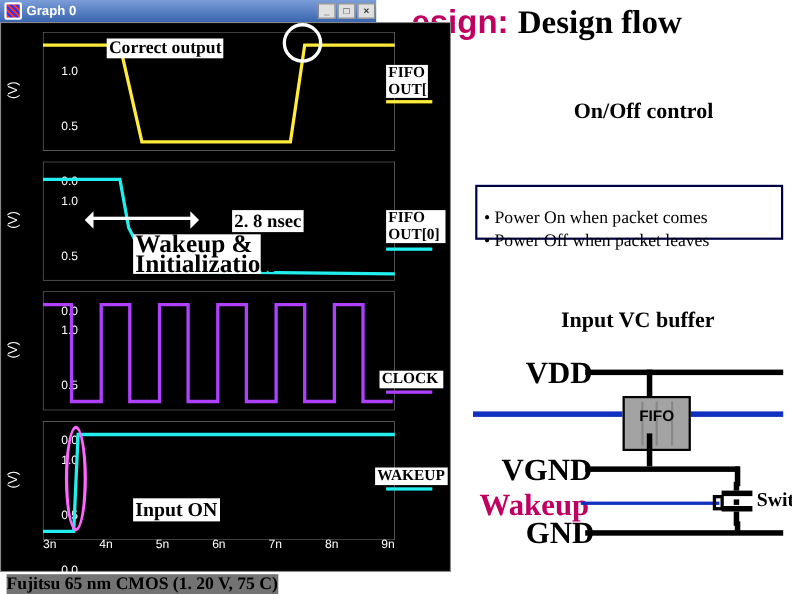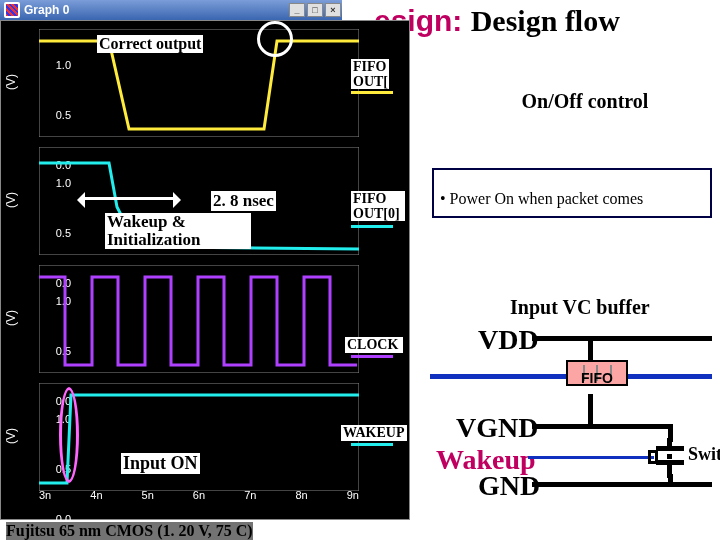--- a/index.html
+++ b/index.html
@@ -25,26 +25,26 @@
   .arrow-h::before,.arrow-h::after{content:"";position:absolute;top:-8px;border:8px solid transparent;}
   .arrow-h::before{left:-14px;border-right-color:#fff;}
   .arrow-h::after{right:-14px;border-left-color:#fff;}
   .oval-mark{position:absolute; border:3px solid #ff66ff; border-radius:50%;}
   .caption{position:absolute; left:6px; bottom:0; color:#000; background:#737373; font-family:'Comic Sans MS',cursive; font-weight:bold; font-size:16px;}
   .hdr{position:absolute; top:4px; left:374px; font-size:30px; font-weight:bold;}
   .hdr .e1{color:#c00060;}
   .hdr .e2{color:#000; font-family:'Comic Sans MS',cursive;}
   .onoff-h{position:absolute; top:90px; left:470px; width:230px; text-align:center; font-family:Liberation Serif, serif; font-weight:bold; font-size:20px;}
   .onoff-box{position:absolute; top:168px; left:432px; width:280px; height:50px; border:2px solid #004; font-family:'Comic Sans MS',cursive; font-size:16px; padding:18px 6px; line-height:21px;}
-  .inputvc{position:absolute; top:280px; left:510px; font-family:'Comic Sans MS',cursive; font-weight:bold; font-size:20px;margin-top:16px;}
+  .inputvc{position:absolute; top:280px; left:510px; font-family:'Comic Sans MS',cursive; font-weight:bold; font-size:20px;}
   .diagram{position:absolute; top:316px; left:420px; width:296px; height:200px;}
   .dlabel{position:absolute; font-family:'Comic Sans MS',cursive; font-weight:bold; font-size:28px;}
   .dwire{position:absolute; background:#000; height:5px;}
   .dwire-blue{position:absolute; background:#1030c0; height:5px;}
-  .fifo-box{position:absolute; width:62px; height:26px; background:#fca5a5; border:2px solid #000;}
+  .fifo-box{position:absolute; width:62px; height:50px; background:#a3a3a3; border:2px solid #000;}
   .fifo-cols{position:absolute; inset:3px; display:flex;}
   .fifo-cols div{flex:1; border-left:2px solid #888;}
   .fifo-cols div:first-child{border-left:none;}
   .fifo-text{position:absolute; width:100%; text-align:center; font-size:14px; font-weight:bold; top:8px;}
   .pswitch{position:absolute; width:28px; height:40px;}
   .pswitch .bar{position:absolute; background:#000;}
 </style>
 </head>
 <body>
 
@@ -85,21 +85,21 @@
     <span class="ytick" style="top:-6px">1.0</span>
     <span class="ytick" style="top:44px">0.5</span>
     <span class="ytick" style="top:94px">0.0</span>
     <svg class="trace" viewBox="0 0 320 108" preserveAspectRatio="none">
       <rect x="0" y="0" width="320" height="108" fill="none" stroke="#888" stroke-width="1"></rect>
       <polyline points="0,16 70,16 78,60 96,95 130,100 320,102" fill="none" stroke="#2ee" stroke-width="3"></polyline>
     </svg>
     <div class="arrow-h" style="top:50px;left:44px;width:92px"></div>
   </div>
   <div class="siglabel" style="top:170px;left:210px;font-size:17px">2. 8 nsec</div>
-  <div class="siglabel" style="top:192px;left:104px;width:146px;font-size:17px;line-height:18px">Wakeup &amp; Initialization</div>
+  <div class="siglabel" style="top:192px;left:120px;width:116px;font-size:23px;line-height:18px">Wakeup &amp; Initialization</div>
   <div class="siglabel" style="top:170px;left:350px;width:54px;line-height:15px">FIFO OUT[0]</div>
   <div style="position:absolute;top:204px;left:350px;width:42px;height:3px;background:#2ee"></div>
 
   <div class="plot plot3">
     <span class="ylabel">(V)</span>
     <span class="ytick" style="top:-6px">1.0</span>
     <span class="ytick" style="top:44px">0.5</span>
     <span class="ytick" style="top:94px">0.0</span>
     <svg class="trace" viewBox="0 0 320 108" preserveAspectRatio="none">
       <rect x="0" y="0" width="320" height="108" fill="none" stroke="#888" stroke-width="1"></rect>
@@ -133,20 +133,21 @@
     <span>8n</span>
     <span>9n</span>
   </div>
 </div>
 
 <div class="caption">Fujitsu 65 nm CMOS (1. 20 V, 75 C)</div>
 
 <div class="onoff-h">On/Off control</div>
 <div class="onoff-box">
   <div>• Power On when packet comes</div>
+  <div>• Power Off when packet leaves</div>
 </div>
 <div class="inputvc">Input VC buffer</div>
 
 <div class="diagram">
   <span class="dlabel" style="top:8px;left:58px">VDD</span>
   <div class="dwire" style="top:20px;left:112px;width:180px"></div>
   <div class="dwire" style="top:20px;left:168px;width:5px;height:28px"></div>
   <div class="dwire-blue" style="top:58px;left:10px;width:136px"></div>
   <div class="dwire-blue" style="top:58px;left:206px;width:86px"></div>
   <div class="fifo-box" style="top:44px;left:146px">

